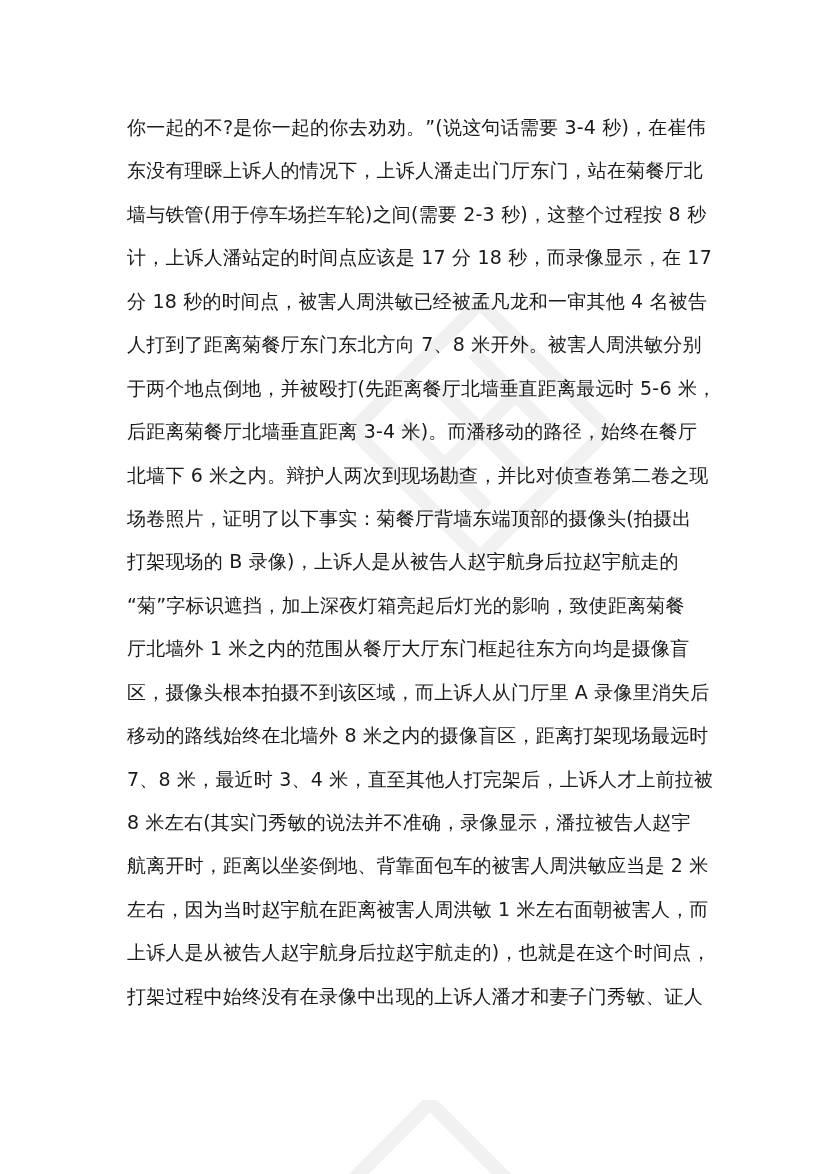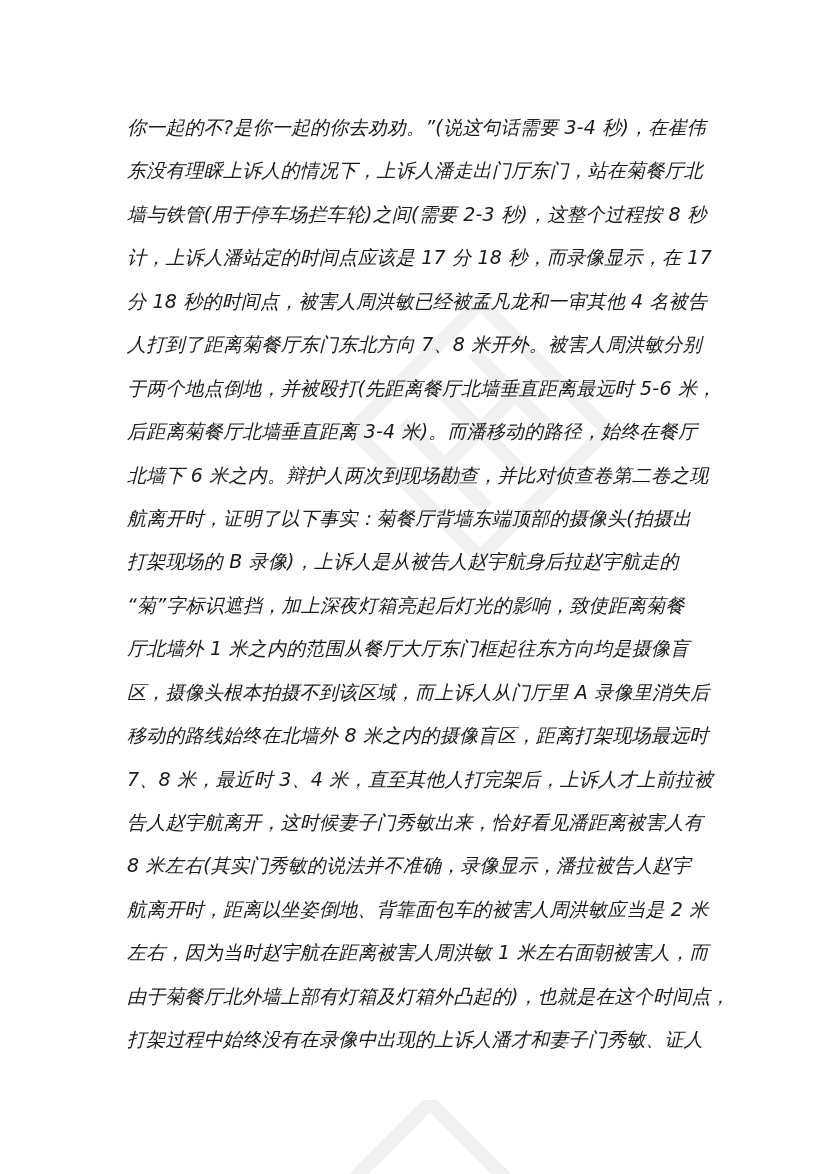--- a/index.html
+++ b/index.html
@@ -2,21 +2,21 @@
 <html><head>
 <meta charset="utf-8">
 <style>
   html, body { margin:0; padding:0; }
   body {
     width:830px; height:1174px; background:#ffffff; position:relative; overflow:hidden;
     font-family:"DejaVu Sans", "Liberation Sans", sans-serif;
   }
   .page { position:absolute; left:0; top:0; width:830px; height:1174px; background:#fff; }
   .watermark { position:absolute; pointer-events:none; }
-  .text-block { position:absolute; left:127px; top:106px; width:580px;font-style:italic; }
+  .text-block { position:absolute; left:127px; top:106px; width:580px; }
   .line {
     height:43.45px; line-height:43.45px; font-size:19px; color:#1a1a1a;
     white-space:nowrap; letter-spacing:0.2px; font-weight:500;
   }
 </style>
 </head>
 <body>
 
 <div class="page">
 
@@ -41,27 +41,26 @@
   <div class="text-block">
     <div class="line">你一起的不?是你一起的你去劝劝。”(说这句话需要 3-4 秒)，在崔伟</div>
     <div class="line">东没有理睬上诉人的情况下，上诉人潘走出门厅东门，站在菊餐厅北</div>
     <div class="line">墙与铁管(用于停车场拦车轮)之间(需要 2-3 秒)，这整个过程按 8 秒</div>
     <div class="line">计，上诉人潘站定的时间点应该是 17 分 18 秒，而录像显示，在 17</div>
     <div class="line">分 18 秒的时间点，被害人周洪敏已经被孟凡龙和一审其他 4 名被告</div>
     <div class="line">人打到了距离菊餐厅东门东北方向 7、8 米开外。被害人周洪敏分别</div>
     <div class="line">于两个地点倒地，并被殴打(先距离餐厅北墙垂直距离最远时 5-6 米，</div>
     <div class="line">后距离菊餐厅北墙垂直距离 3-4 米)。而潘移动的路径，始终在餐厅</div>
     <div class="line">北墙下 6 米之内。辩护人两次到现场勘查，并比对侦查卷第二卷之现</div>
-    <div class="line">航离开时，证明了以下事实：菊餐厅背墙东端顶部的摄像头(拍摄出</div>
+    <div class="line">场卷照片，证明了以下事实：菊餐厅背墙东端顶部的摄像头(拍摄出</div>
     <div class="line">打架现场的 B 录像)，上诉人是从被告人赵宇航身后拉赵宇航走的</div>
     <div class="line">“菊”字标识遮挡，加上深夜灯箱亮起后灯光的影响，致使距离菊餐</div>
     <div class="line">厅北墙外 1 米之内的范围从餐厅大厅东门框起往东方向均是摄像盲</div>
     <div class="line">区，摄像头根本拍摄不到该区域，而上诉人从门厅里 A 录像里消失后</div>
     <div class="line">移动的路线始终在北墙外 8 米之内的摄像盲区，距离打架现场最远时</div>
     <div class="line">7、8 米，最近时 3、4 米，直至其他人打完架后，上诉人才上前拉被</div>
-    <div class="line">告人赵宇航离开，这时候妻子门秀敏出来，恰好看见潘距离被害人有</div>
     <div class="line">8 米左右(其实门秀敏的说法并不准确，录像显示，潘拉被告人赵宇</div>
     <div class="line">航离开时，距离以坐姿倒地、背靠面包车的被害人周洪敏应当是 2 米</div>
     <div class="line">左右，因为当时赵宇航在距离被害人周洪敏 1 米左右面朝被害人，而</div>
-    <div class="line">由于菊餐厅北外墙上部有灯箱及灯箱外凸起的)，也就是在这个时间点，</div>
+    <div class="line">上诉人是从被告人赵宇航身后拉赵宇航走的)，也就是在这个时间点，</div>
     <div class="line">打架过程中始终没有在录像中出现的上诉人潘才和妻子门秀敏、证人</div>
   </div>
 </div>
 
 </body></html>

